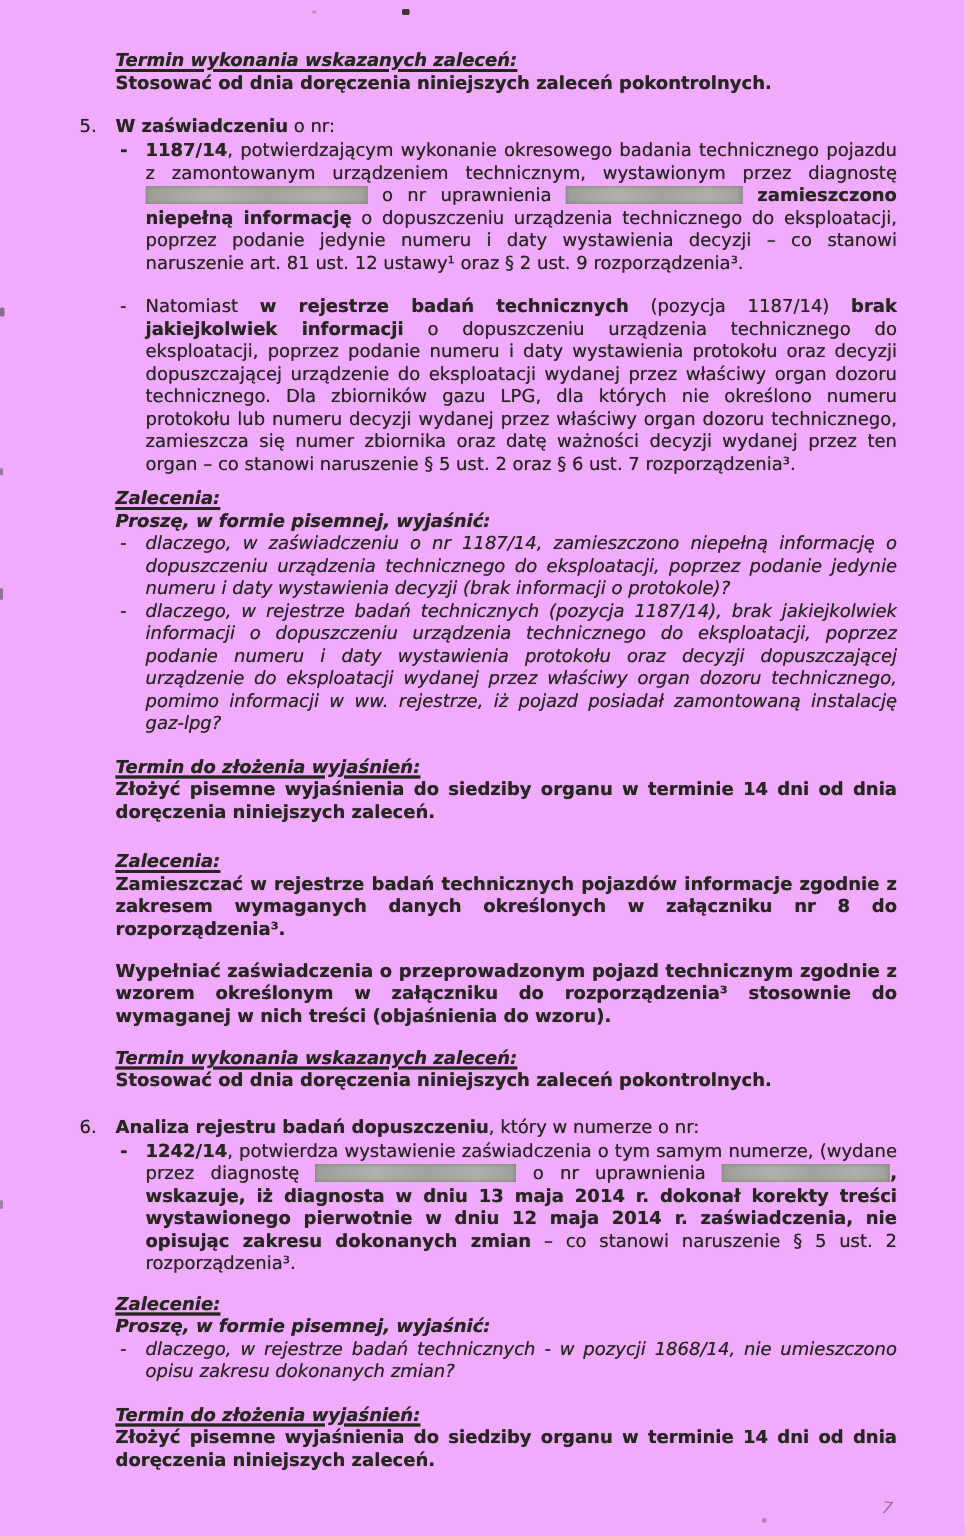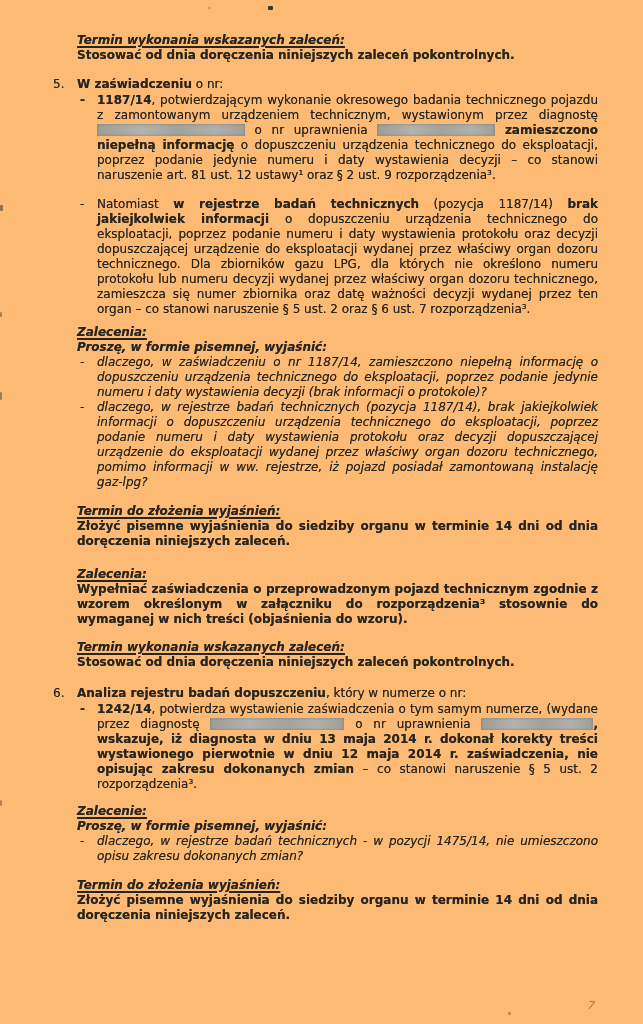--- a/index.html
+++ b/index.html
@@ -5,21 +5,21 @@
   html,body{margin:0;padding:0;}
   body{
     width:643px;height:1024px;
     background:#e9e9e6;
     font-family:"DejaVu Sans","Liberation Sans",sans-serif;
     overflow:hidden;
   }
   .page{
     position:relative;
     width:643px;height:1024px;
-    background:#fdba74;
+    background:#f0abfc;
     color:#26251f;
   }
   .content{
     position:relative;
     padding:33px 45px 0 77px;
     font-size:12px;
     line-height:15px;
     text-align:justify;
     text-shadow:0 0 0.5px rgba(35,33,28,0.65);
   }
@@ -105,38 +105,39 @@
       <div class="bullet"><span class="dash">-</span><span>dlaczego, w rejestrze badań technicznych (pozycja 1187/14), brak jakiejkolwiek informacji o dopuszczeniu urządzenia technicznego do eksploatacji, poprzez podanie numeru i daty wystawienia protokołu oraz decyzji dopuszczającej urządzenie do eksploatacji wydanej przez właściwy organ dozoru technicznego, pomimo informacji w ww. rejestrze, iż pojazd posiadał zamontowaną instalację gaz-lpg?</span></div>
     </section>
 
     <section class="mb18">
       <div class="h">Termin do złożenia wyjaśnień:</div>
       <div class="bi">Złożyć pisemne wyjaśnienia do siedziby organu w terminie 14 dni od dnia doręczenia niniejszych zaleceń.</div>
     </section>
 
     <section>
       <div class="h">Zalecenia:</div>
+      <div class="bi mb13">Zamieszczać w rejestrze badań technicznych pojazdów informacje zgodnie z zakresem wymaganych danych określonych w załączniku nr 8 do rozporządzenia³.</div>
       <div class="bi mb13">Wypełniać zaświadczenia o przeprowadzonym pojazd technicznym zgodnie z wzorem określonym w załączniku do rozporządzenia³ stosownie do wymaganej w nich treści (objaśnienia do wzoru).</div>
     </section>
 
     <section class="mb16">
       <div class="h">Termin wykonania wskazanych zaleceń:</div>
       <div class="bi">Stosować od dnia doręczenia niniejszych zaleceń pokontrolnych.</div>
     </section>
 
     <section>
       <div class="item-head mb1"><span class="num">6.</span><b>Analiza rejestru badań dopuszczeniu</b><span>, który w numerze o nr:</span></div>
 
       <div class="bullet bold-ref mb12"><span class="dash">-</span><b>1242/14</b><span>, potwierdza wystawienie zaświadczenia o tym samym numerze, (wydane przez diagnostę</span> <span class="redact rw3"></span> <span>o nr uprawnienia</span> <span class="redact rw4"></span><b>, wskazuje, iż diagnosta w dniu 13 maja 2014 r. dokonał korekty treści wystawionego pierwotnie w dniu 12 maja 2014 r. zaświadczenia, nie opisując zakresu dokonanych zmian</b> <span>– co stanowi naruszenie § 5 ust. 2 rozporządzenia³.</span></div>
     </section>
 
     <section class="it mb14">
       <div class="h">Zalecenie:</div>
       <div class="bi">Proszę, w formie pisemnej, wyjaśnić:</div>
-      <div class="bullet"><span class="dash">-</span><span>dlaczego, w rejestrze badań technicznych - w pozycji 1475/14, nie umieszczono opisu zakresu dokonanych zmian?</span></div>
+      <div class="bullet"><span class="dash">-</span><span>dlaczego, w rejestrze badań technicznych - w pozycji 1868/14, nie umieszczono opisu zakresu dokonanych zmian?</span></div>
     </section>
 
     <section>
       <div class="h">Termin do złożenia wyjaśnień:</div>
       <div class="bi">Złożyć pisemne wyjaśnienia do siedziby organu w terminie 14 dni od dnia doręczenia niniejszych zaleceń.</div>
     </section>
 
   </div>
 
   <div class="pagemark">7</div>

